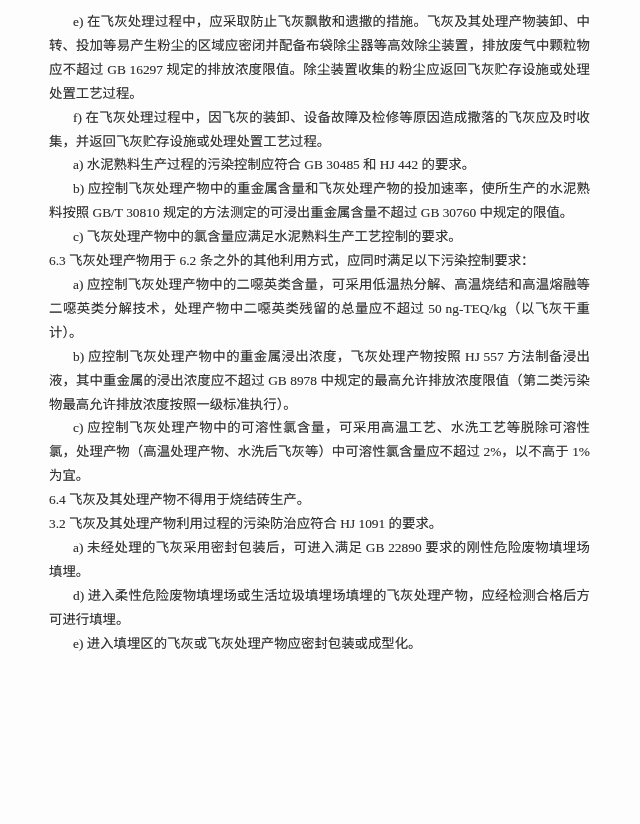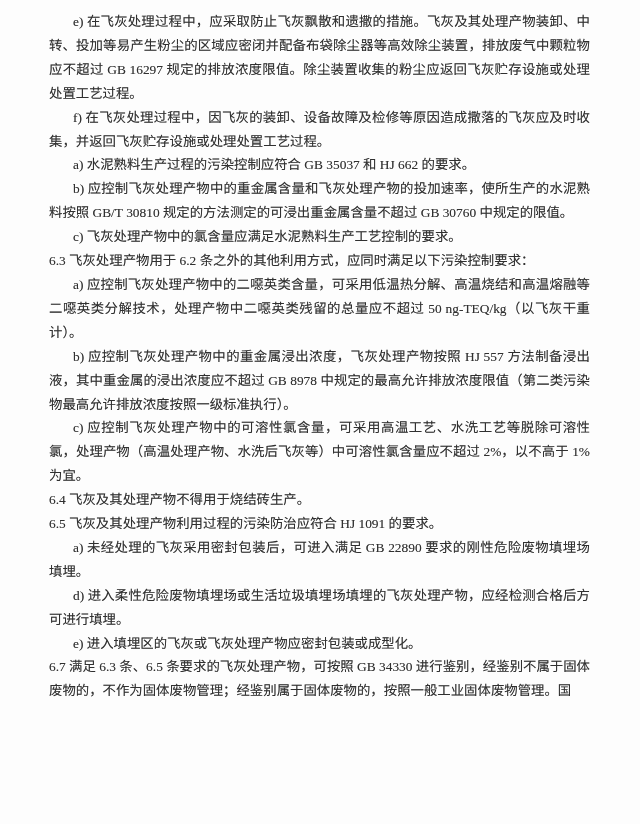--- a/index.html
+++ b/index.html
@@ -34,26 +34,25 @@
   .page p.clause {
     text-indent: 0;
   }
 </style>
 </head>
 <body>
 
 <div class="page">
   <p class="item">e) 在飞灰处理过程中，应采取防止飞灰飘散和遗撒的措施。飞灰及其处理产物装卸、中转、投加等易产生粉尘的区域应密闭并配备布袋除尘器等高效除尘装置，排放废气中颗粒物应不超过 GB 16297 规定的排放浓度限值。除尘装置收集的粉尘应返回飞灰贮存设施或处理处置工艺过程。</p>
   <p class="item">f) 在飞灰处理过程中，因飞灰的装卸、设备故障及检修等原因造成撒落的飞灰应及时收集，并返回飞灰贮存设施或处理处置工艺过程。</p>
-  <p class="item">a) 水泥熟料生产过程的污染控制应符合 GB 35037 和 HJ 662 的要求。</p>
+  <p class="item">a) 水泥熟料生产过程的污染控制应符合 GB 30485 和 HJ 442 的要求。</p>
   <p class="item">b) 应控制飞灰处理产物中的重金属含量和飞灰处理产物的投加速率，使所生产的水泥熟料按照 GB/T 30810 规定的方法测定的可浸出重金属含量不超过 GB 30760 中规定的限值。</p>
   <p class="item">c) 飞灰处理产物中的氯含量应满足水泥熟料生产工艺控制的要求。</p>
   <p class="clause">6.3 飞灰处理产物用于 6.2 条之外的其他利用方式，应同时满足以下污染控制要求：</p>
   <p class="item">a) 应控制飞灰处理产物中的二噁英类含量，可采用低温热分解、高温烧结和高温熔融等二噁英类分解技术，处理产物中二噁英类残留的总量应不超过 50 ng-TEQ/kg（以飞灰干重计）。</p>
   <p class="item">b) 应控制飞灰处理产物中的重金属浸出浓度，飞灰处理产物按照 HJ 557 方法制备浸出液，其中重金属的浸出浓度应不超过 GB 8978 中规定的最高允许排放浓度限值（第二类污染物最高允许排放浓度按照一级标准执行）。</p>
   <p class="item">c) 应控制飞灰处理产物中的可溶性氯含量，可采用高温工艺、水洗工艺等脱除可溶性氯，处理产物（高温处理产物、水洗后飞灰等）中可溶性氯含量应不超过 2%，以不高于 1%为宜。</p>
   <p class="clause">6.4 飞灰及其处理产物不得用于烧结砖生产。</p>
-  <p class="clause">6.5 飞灰及其处理产物利用过程的污染防治应符合 HJ 1091 的要求。</p>
+  <p class="clause">3.2 飞灰及其处理产物利用过程的污染防治应符合 HJ 1091 的要求。</p>
   <p class="item">a) 未经处理的飞灰采用密封包装后，可进入满足 GB 22890 要求的刚性危险废物填埋场填埋。</p>
   <p class="item">d) 进入柔性危险废物填埋场或生活垃圾填埋场填埋的飞灰处理产物，应经检测合格后方可进行填埋。</p>
   <p class="item">e) 进入填埋区的飞灰或飞灰处理产物应密封包装或成型化。</p>
-  <p class="clause">6.7 满足 6.3 条、6.5 条要求的飞灰处理产物，可按照 GB 34330 进行鉴别，经鉴别不属于固体废物的，不作为固体废物管理；经鉴别属于固体废物的，按照一般工业固体废物管理。国</p>
 </div>
 
 </body></html>

